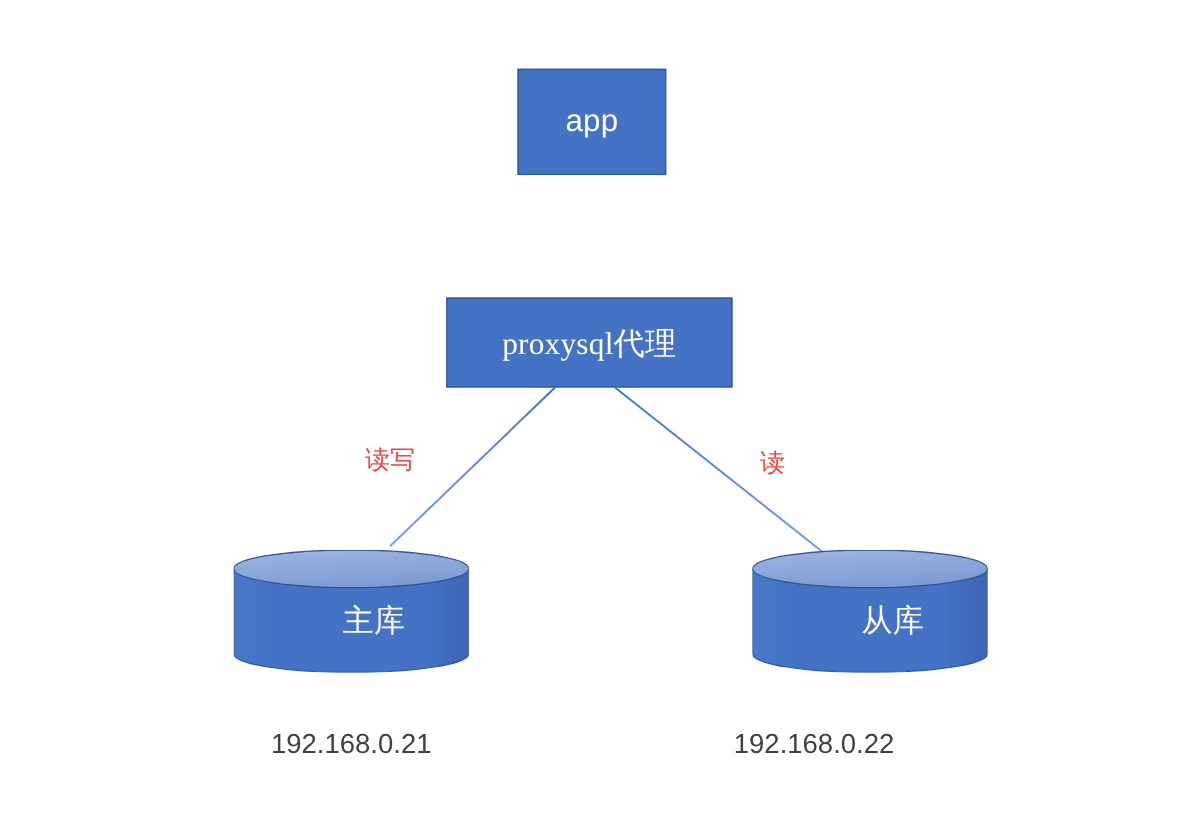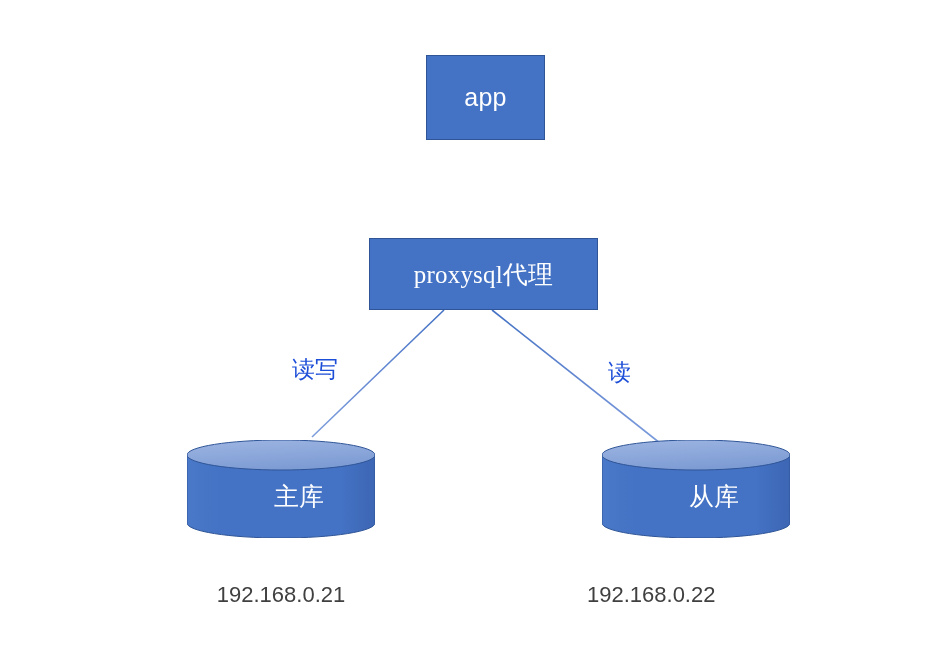--- a/index.html
+++ b/index.html
@@ -31,21 +31,20 @@
   .node-box {
     position: absolute;
     box-sizing: border-box;
     background: #4472C4;
     border: 1px solid #2F5597;
     display: flex;
     align-items: center;
     justify-content: center;
     color: #ffffff;
     letter-spacing: 0.2px;
-    margin-left: 12px;
   }
   #node-app {
     left: 414px;
     top: 55px;
     width: 119px;
     height: 85px;
     font-size: 25px;
   }
   #node-proxysql {
     left: 357px;
@@ -92,22 +91,22 @@
     position: absolute;
     color: #404040;
     font-size: 22px;
     white-space: nowrap;
   }
   #ip-master { left: 187px; top: 582px; width: 188px; text-align: center; }
   #ip-slave  { left: 587px; top: 582px; width: 188px; text-align: left; }
 
   .edge-label {
     position: absolute;
-    color: #1d4ed8;
-    font-size: 23px;
+    color: #ef4444;
+    font-size: 20px;
     white-space: nowrap;
   }
   #edge-label-rw { left: 292px; top: 354px; }
   #edge-label-r  { left: 608px; top: 357px; }
 </style>
 </head>
 <body>
 
 <div id="canvas">
 

